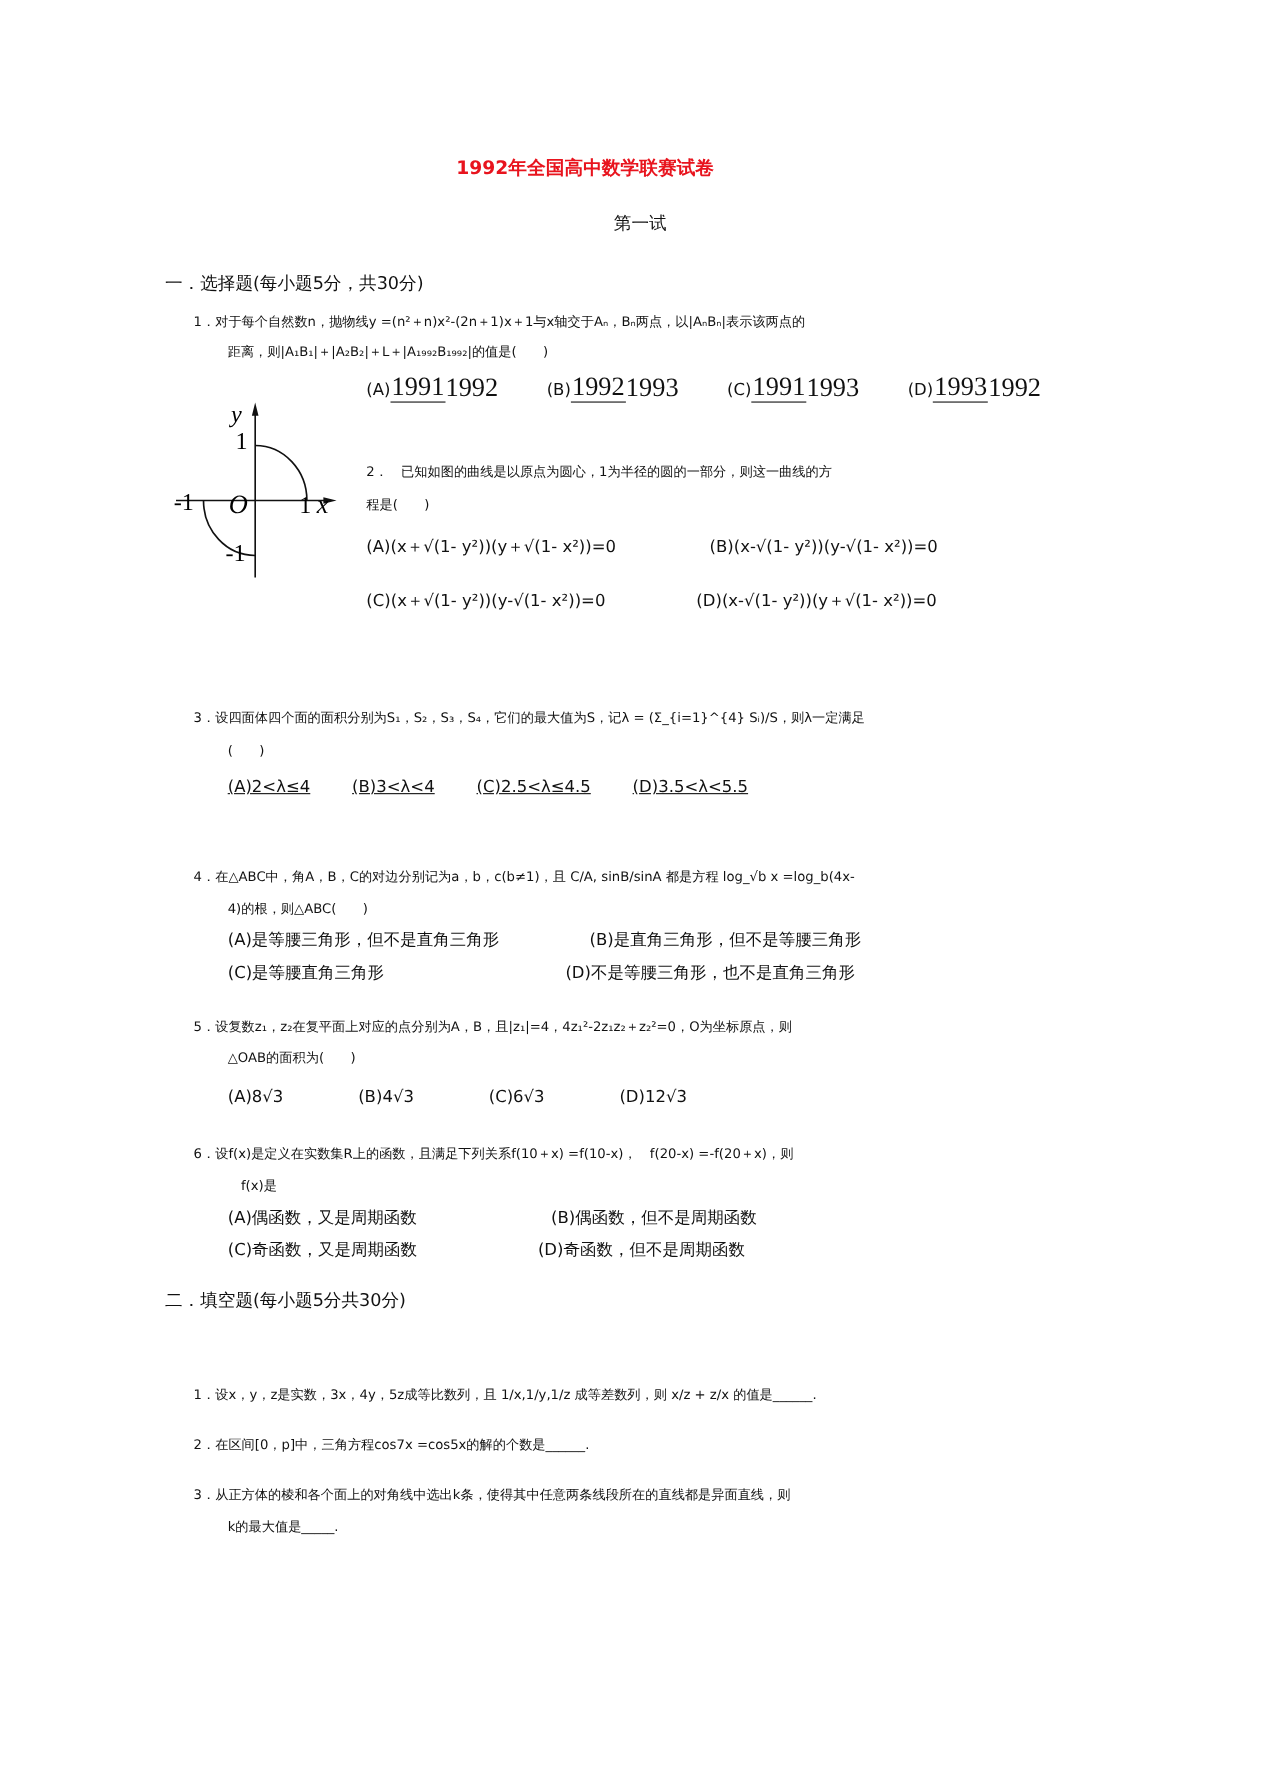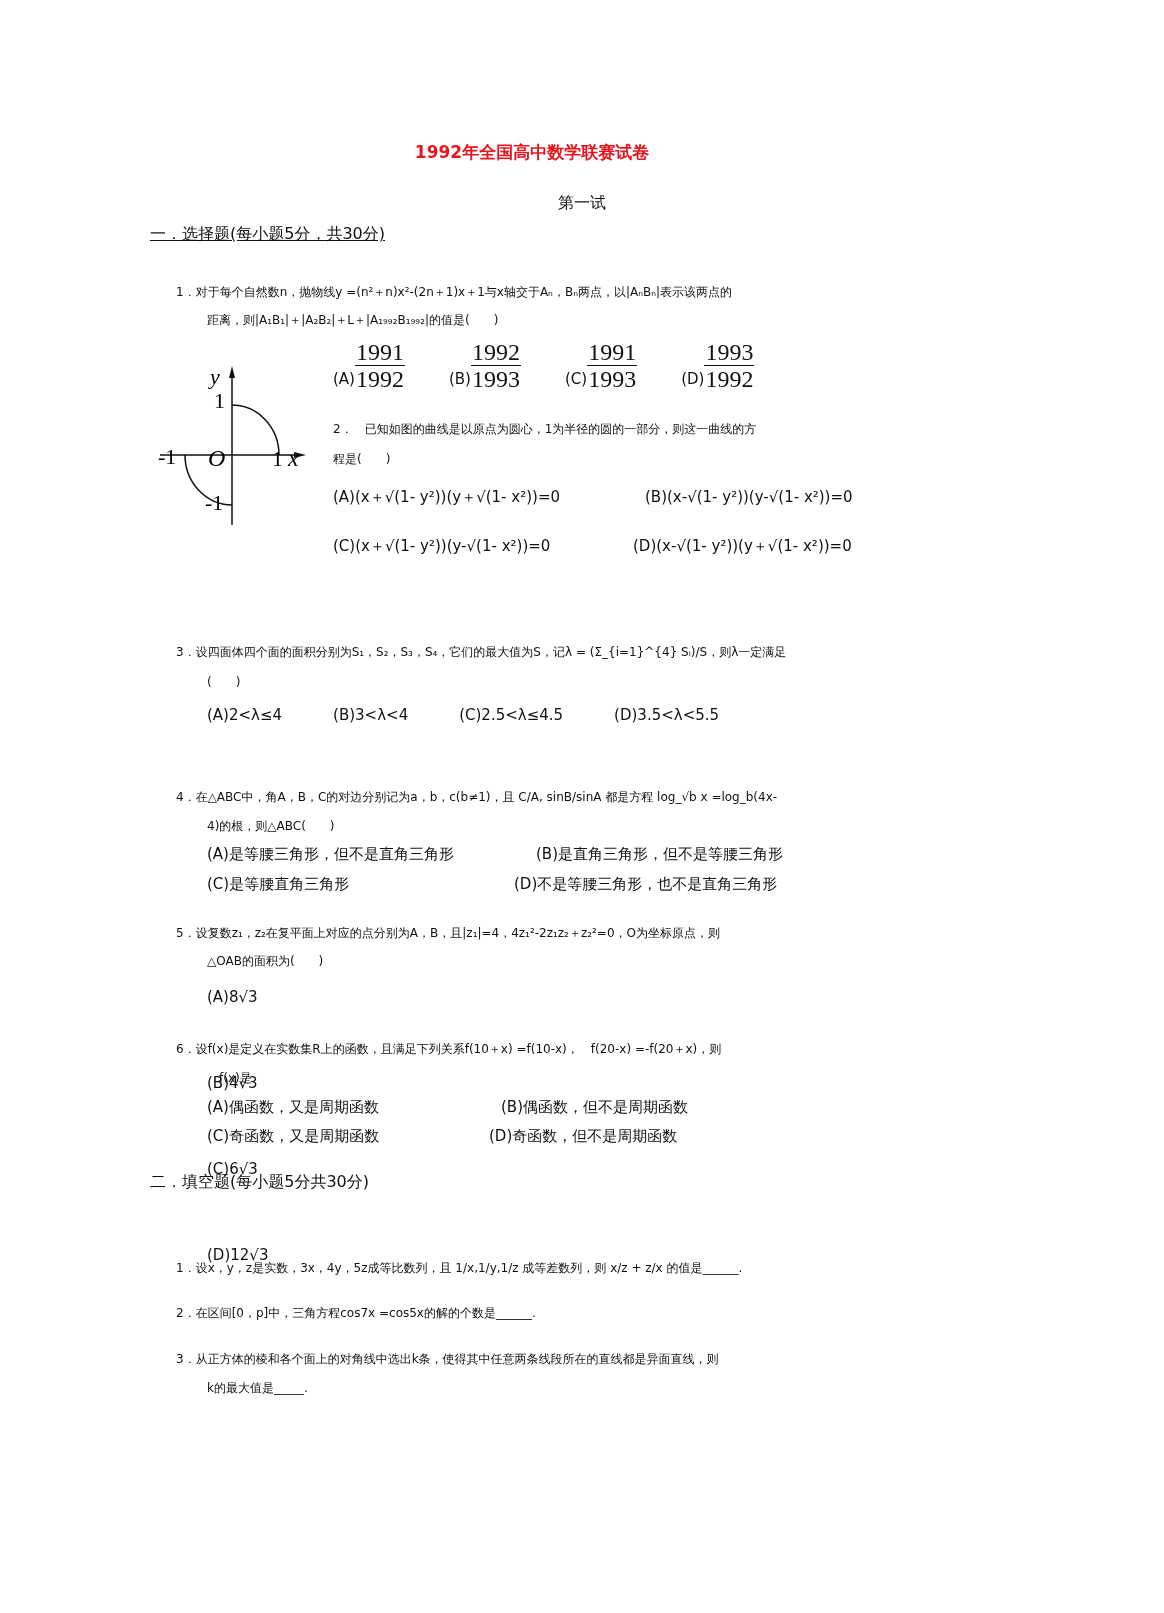--- a/index.html
+++ b/index.html
@@ -3,34 +3,34 @@
 <meta charset="utf-8">
 <style>
   html, body { margin: 0; padding: 0; background: #ffffff; }
   body { width: 1164px; height: 1613px; position: relative; overflow: hidden;
          font-family: "DejaVu Sans", sans-serif; color: #111; font-size: 16px; }
   .abs { position: absolute; white-space: nowrap; }
   .title { left: 0; width: 1064px; top: 141px; text-align: center; color: #e8141e; font-weight: bold; font-size: 17px; }
   .subtitle { left: 0; width: 1164px; top: 193px; text-align: center; font-size: 16px; }
   .sec { font-size: 16px; }
   .q { font-size: 12px; line-height: 30px; }
-  .frac { display: inline-flex; flex-direction: column; align-items: center; vertical-align: middle;
+  .frac { display: inline-flex; flex-direction: row; vertical-align: middle;
           font-family: "Liberation Serif", serif; font-size: 24px; line-height: 24px; }
   .frac .num { border-bottom: 1.5px solid #111; padding: 0 1px 1px; }
   .frac .den { padding-top: 1px; }
   .opt { font-size: 15px; }
   svg text { font-family: "Liberation Serif", serif; }
 </style>
 </head>
 <body>
 
 <div class="abs title">1992年全国高中数学联赛试卷</div>
 <div class="abs subtitle">第一试</div>
 
-<div class="abs sec" style="left:150px; top:224px;text-decoration:underline;">一．选择题(每小题5分，共30分)</div>
+<div class="abs sec" style="left:150px; top:248px;">一．选择题(每小题5分，共30分)</div>
 
 <div class="abs q" style="left:176px; top:277px;">1．对于每个自然数n，抛物线y =(n²＋n)x²-(2n＋1)x＋1与x轴交于Aₙ，Bₙ两点，以|AₙBₙ|表示该两点的</div>
 <div class="abs q" style="left:207px; top:305px;">距离，则|A₁B₁|＋|A₂B₂|＋L＋|A₁₉₉₂B₁₉₉₂|的值是(　　)</div>
 <div class="abs" style="left:333px; top:340px; display:flex; gap:44px;">
   <div style="display:flex; align-items:flex-end;">
     <span class="opt" style="margin-bottom:3px;">(A)</span>
     <span class="frac">
         <span class="num">1991</span>
         <span class="den">1992</span>
       </span>
@@ -76,37 +76,37 @@
 
 <div class="abs q" style="left:333px; top:414px;">2．　已知如图的曲线是以原点为圆心，1为半径的圆的一部分，则这一曲线的方</div>
 <div class="abs q" style="left:333px; top:444px;">程是(　　)</div>
 <div class="abs opt" style="left:333px; top:488px;">(A)(x＋√(1- y²))(y＋√(1- x²))=0</div>
 <div class="abs opt" style="left:645px; top:488px;">(B)(x-√(1- y²))(y-√(1- x²))=0</div>
 <div class="abs opt" style="left:333px; top:537px;">(C)(x＋√(1- y²))(y-√(1- x²))=0</div>
 <div class="abs opt" style="left:633px; top:537px;">(D)(x-√(1- y²))(y＋√(1- x²))=0</div>
 
 <div class="abs q" style="left:176px; top:637px;">3．设四面体四个面的面积分别为S₁，S₂，S₃，S₄，它们的最大值为S，记λ = (Σ_{i=1}^{4} Sᵢ)/S，则λ一定满足</div>
 <div class="abs q" style="left:207px; top:667px;">(　　)</div>
-<div class="abs opt" style="left:207px; top:706px; display:flex; gap:51px;">
+<div class="abs opt" style="left:207px; top:706px; display:flex; gap:38px;text-decoration:underline;">
   <span>(A)2&lt;λ≤4</span>
   <span>(B)3&lt;λ&lt;4</span>
   <span>(C)2.5&lt;λ≤4.5</span>
   <span>(D)3.5&lt;λ&lt;5.5</span>
 </div>
 
 <div class="abs q" style="left:176px; top:782px;">4．在△ABC中，角A，B，C的对边分别记为a，b，c(b≠1)，且 C/A, sinB/sinA 都是方程 log_√b x =log_b(4x-</div>
 <div class="abs q" style="left:207px; top:811px;text-align:center;">4)的根，则△ABC(　　)</div>
 <div class="abs opt" style="left:207px; top:845px;">(A)是等腰三角形，但不是直角三角形</div>
 <div class="abs opt" style="left:536px; top:845px;">(B)是直角三角形，但不是等腰三角形</div>
 <div class="abs opt" style="left:207px; top:875px;">(C)是等腰直角三角形</div>
 <div class="abs opt" style="left:498px; top:875px;margin-left:16px;">(D)不是等腰三角形，也不是直角三角形</div>
 
 <div class="abs q" style="left:176px; top:918px;">5．设复数z₁，z₂在复平面上对应的点分别为A，B，且|z₁|=4，4z₁²-2z₁z₂＋z₂²=0，O为坐标原点，则</div>
 <div class="abs q" style="left:207px; top:946px;">△OAB的面积为(　　)</div>
-<div class="abs opt" style="left:207px; top:988px; display:flex; gap:68px;flex-direction:column;">
+<div class="abs opt" style="left:207px; top:988px; display:flex; gap:68px;">
   <span>(A)8√3</span>
   <span>(B)4√3</span>
   <span>(C)6√3</span>
   <span>(D)12√3</span>
 </div>
 
 <div class="abs q" style="left:176px; top:1034px;">6．设f(x)是定义在实数集R上的函数，且满足下列关系f(10＋x) =f(10-x)，　f(20-x) =-f(20＋x)，则</div>
 <div class="abs q" style="left:207px; top:1063px;margin-left:12px;">f(x)是</div>
 <div class="abs opt" style="left:207px; top:1098px;">(A)偶函数，又是周期函数</div>
 <div class="abs opt" style="left:489px; top:1098px;margin-left:12px;">(B)偶函数，但不是周期函数</div>

